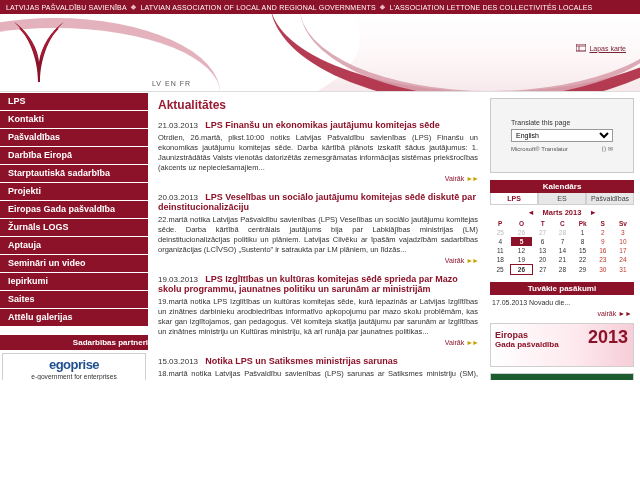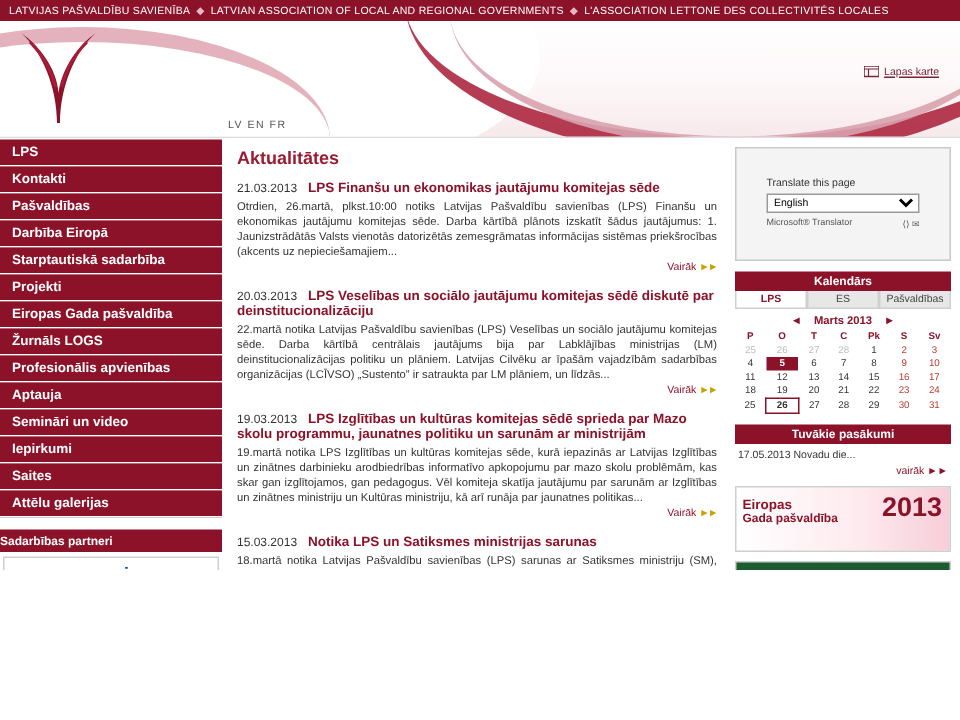--- a/index.html
+++ b/index.html
@@ -101,21 +101,21 @@
     cursor: pointer;
     white-space: nowrap;
   }
 
   .partners-title {
     margin-top: 8px;
     background: #8c1229;
     color: #fff;
     font-size: 8px;
     font-weight: bold;
-    text-align: left;
+    text-align: right;
     padding: 3px 0;
   }
   .partner-box {
     border: 1px solid #cfcfcf;
     margin: 3px 2px 0 2px;
     padding: 3px;
     background: #fff;
     text-align: center;
   }
   .egoprise { font-size: 13px; color: #1f4f8f; font-weight: bold; letter-spacing: -0.5px; }
@@ -300,21 +300,20 @@
     <div class="left">
       <div class="menu">
         <div class="menu-item">LPS</div>
         <div class="menu-item">Kontakti</div>
         <div class="menu-item">Pašvaldības</div>
         <div class="menu-item">Darbība Eiropā</div>
         <div class="menu-item">Starptautiskā sadarbība</div>
         <div class="menu-item">Projekti</div>
         <div class="menu-item">Eiropas Gada pašvaldība</div>
         <div class="menu-item">Žurnāls LOGS</div>
-        <div class="menu-item">Profesionālis apvienības</div>
         <div class="menu-item">Aptauja</div>
         <div class="menu-item">Semināri un video</div>
         <div class="menu-item">Iepirkumi</div>
         <div class="menu-item">Saites</div>
         <div class="menu-item">Attēlu galerijas</div>
       </div>
 
       <div class="partners-title">Sadarbības partneri</div>
 
       <div class="partner-box">

